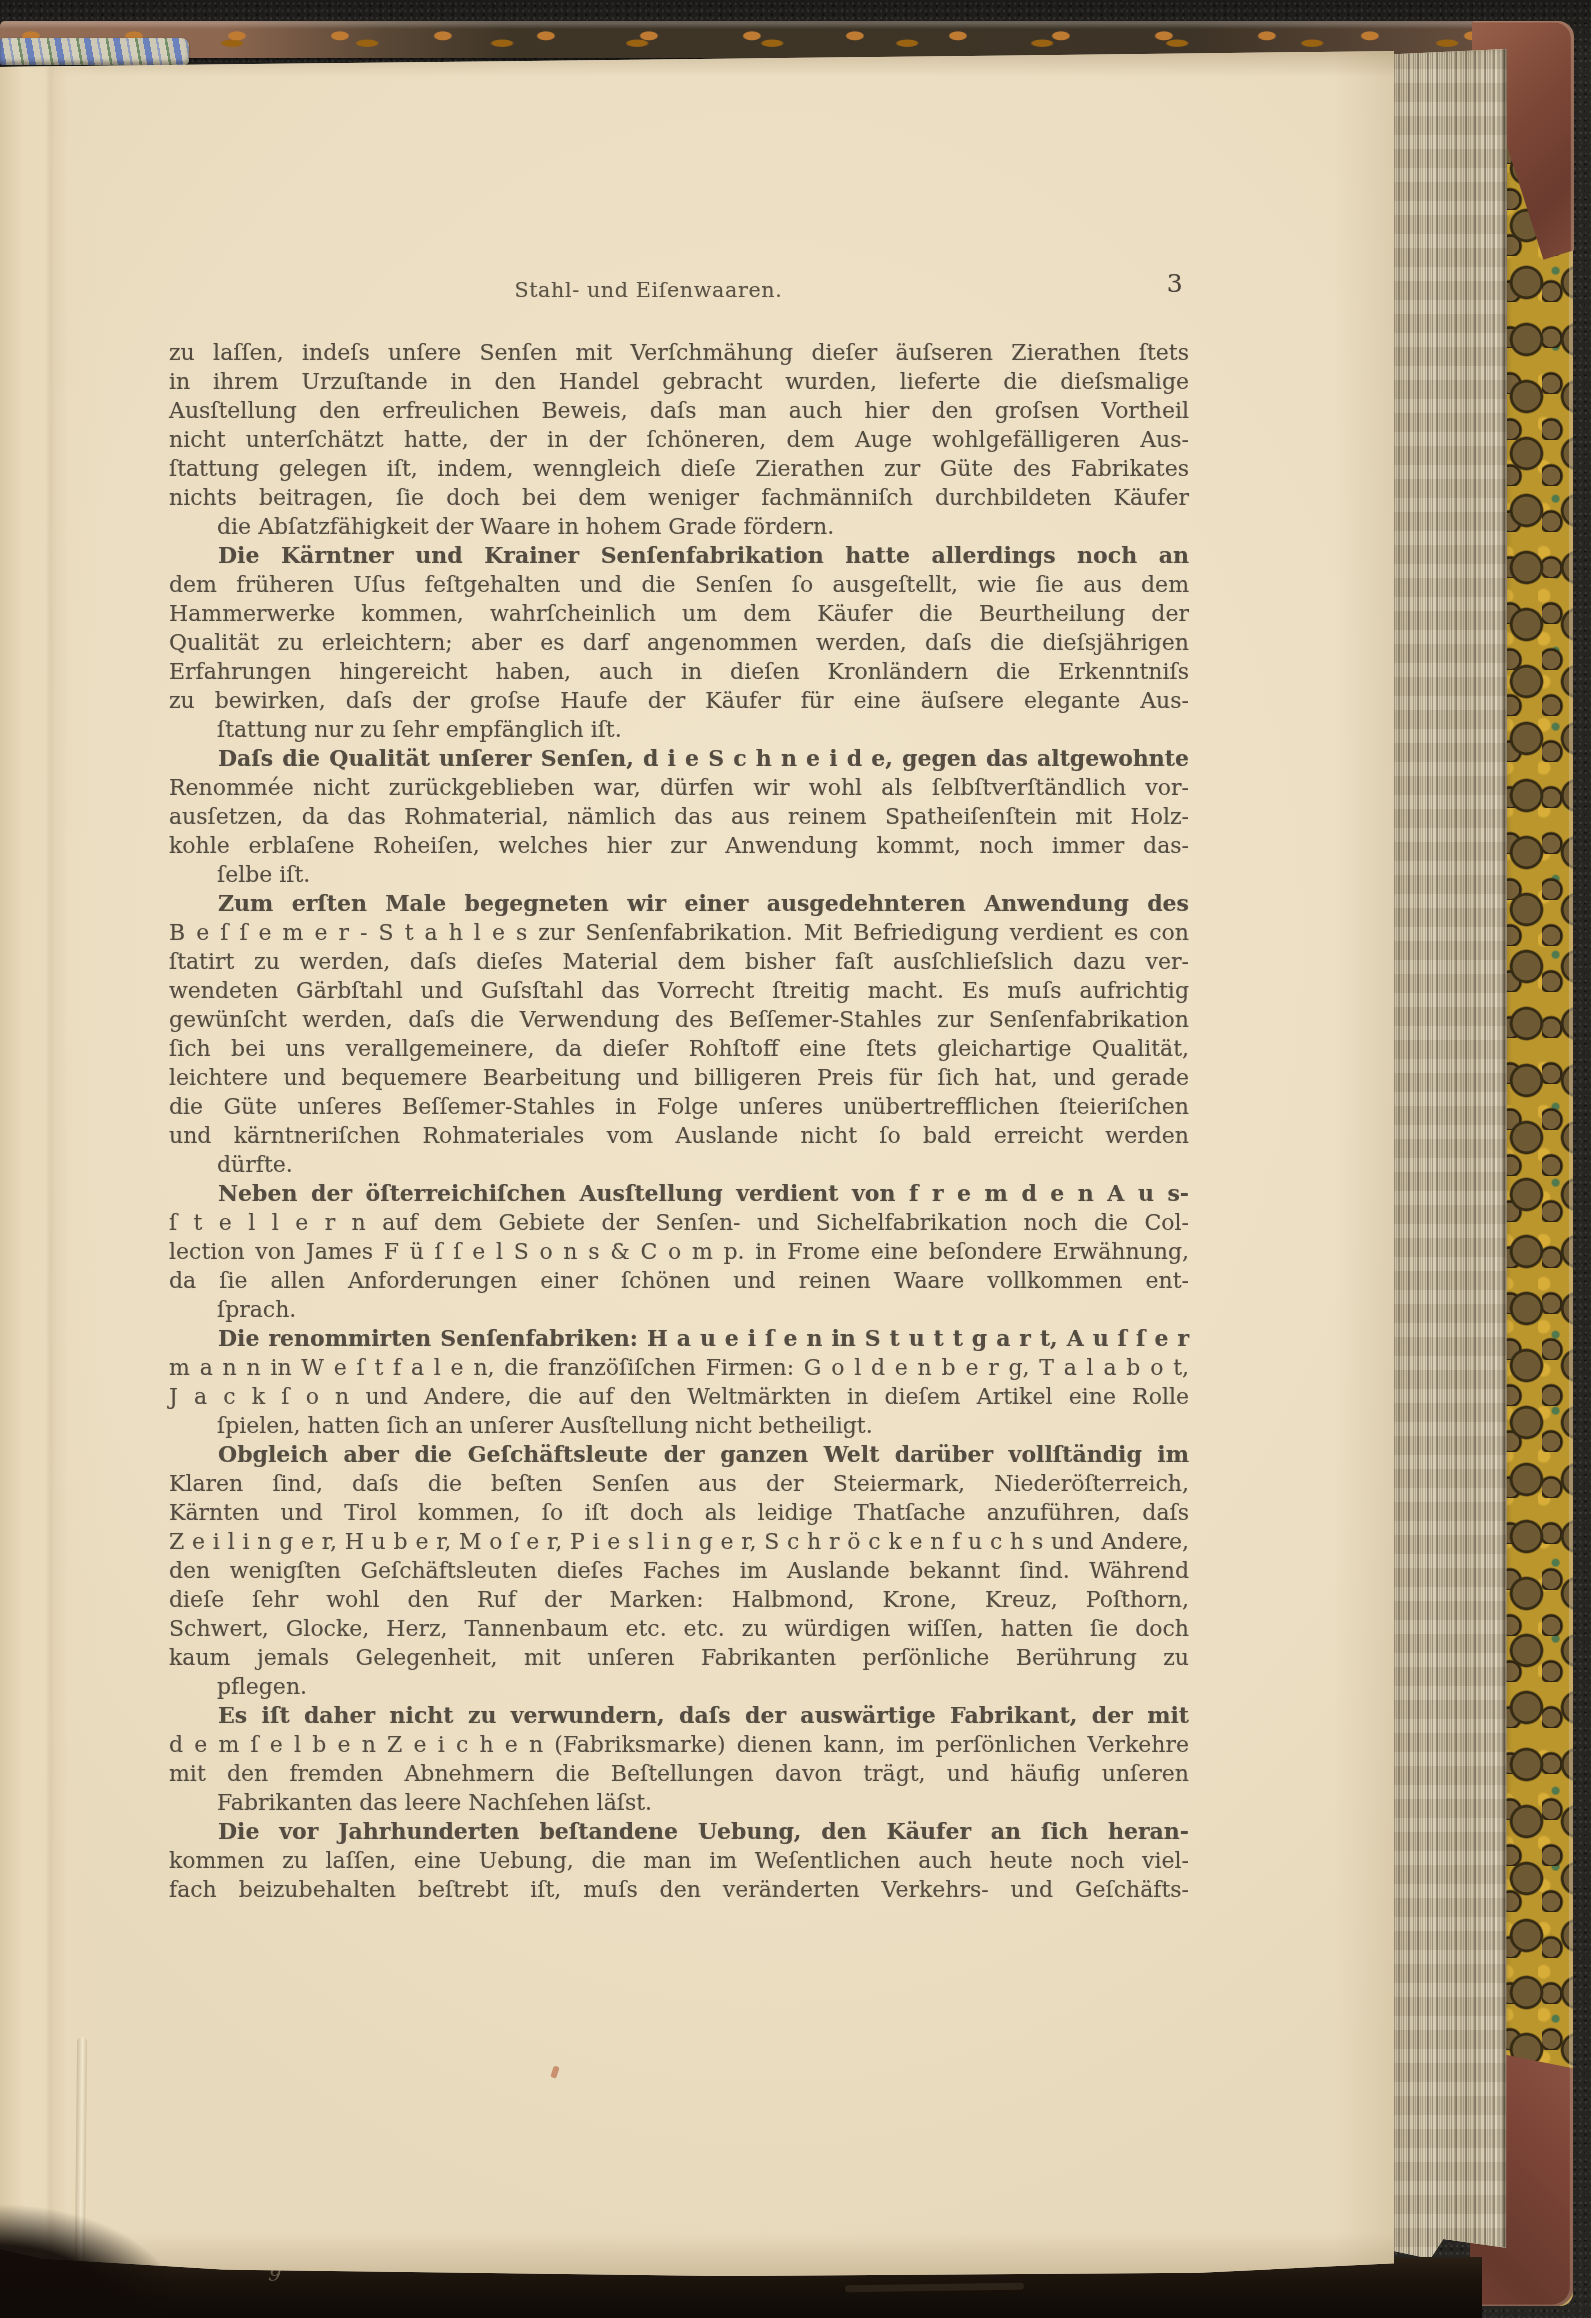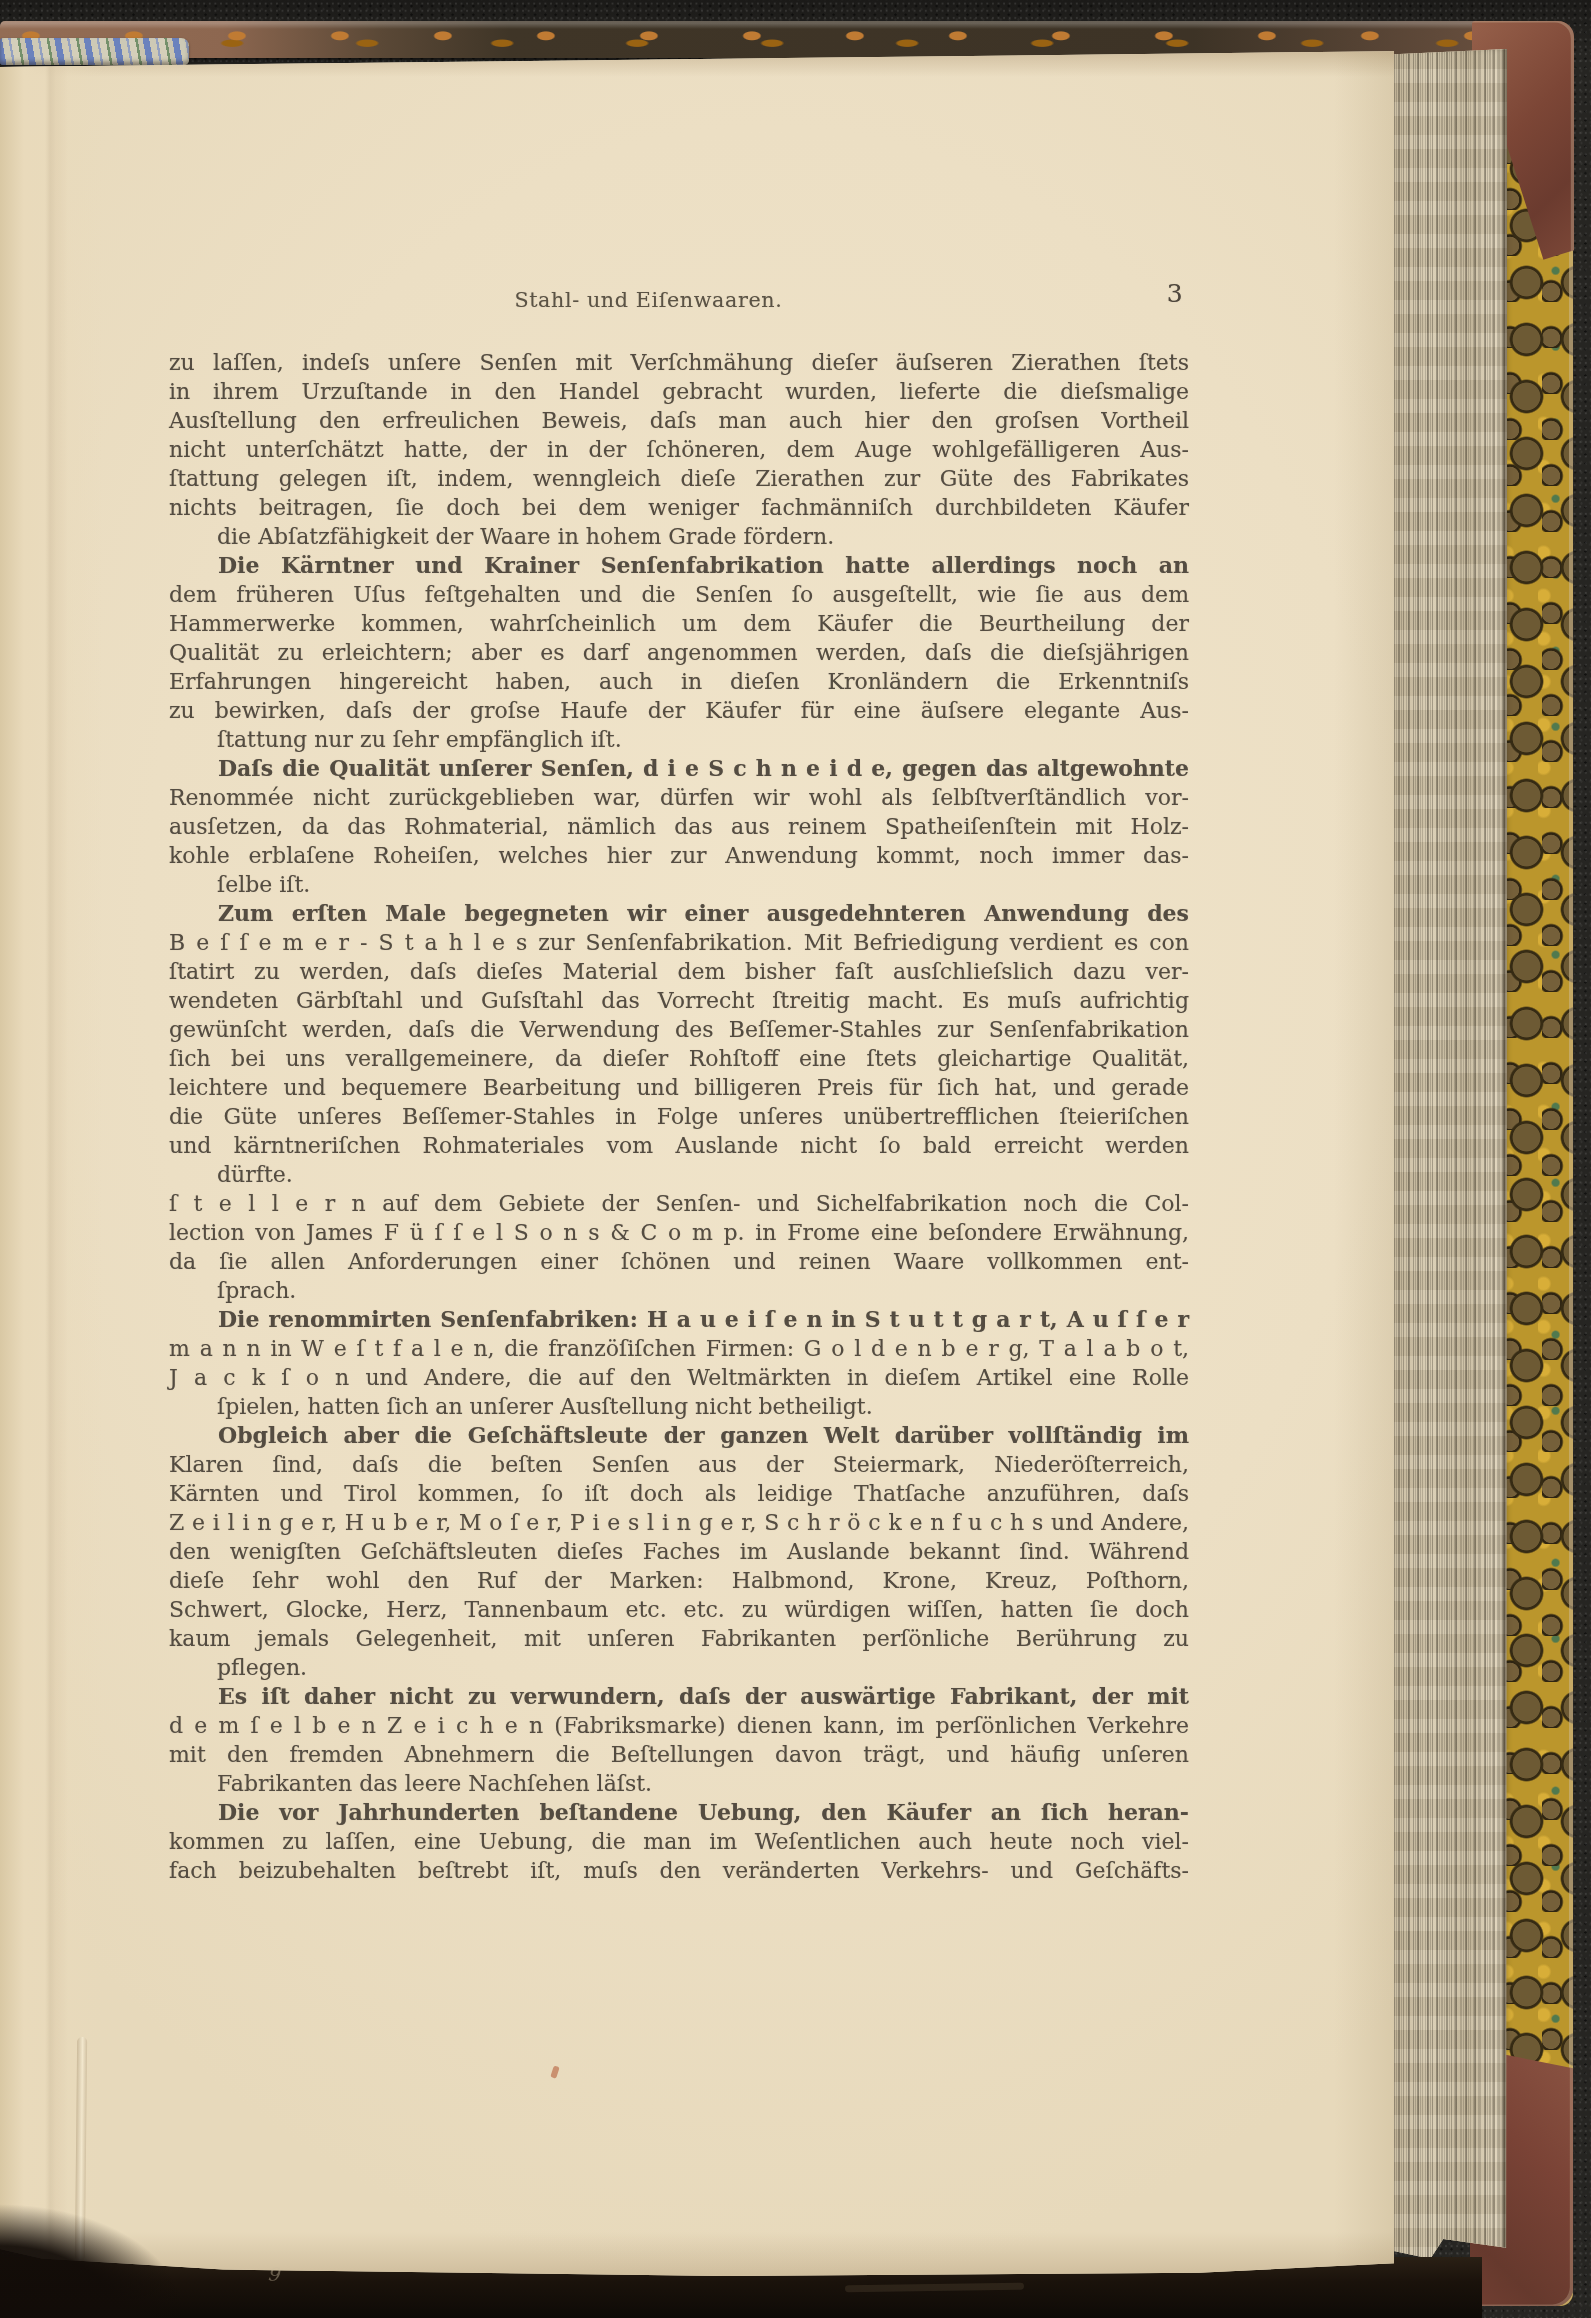--- a/index.html
+++ b/index.html
@@ -109,21 +109,21 @@
     clip-path:polygon(0 19px, 100% 3.2px, 100% calc(100% - 12.7px), 86% calc(100% - 3.2px),
                       52% 100%, 16% calc(100% - 6.4px), 3% calc(100% - 17.5px), 0 calc(100% - 27px));
   }
   .page-edge-line{
     position:absolute;left:76px;top:2037px;width:9.5px;height:224px;
     background:linear-gradient(90deg, rgba(120,95,60,0.25), #f2e7cd 55%, rgba(120,95,60,0.2));
     border-radius:4.8px;transform:rotate(0.6deg);
   }
   
   .text-block{
-    position:absolute;left:169px;top:284px;width:1020px;
+    position:absolute;left:169px;top:274px;width:1020px;
     color:#544c41;
     font-size:22px;line-height:29px;
     text-shadow:0 0 0.8px rgba(84,76,65,0.35);
   }
   .page-header{position:relative;height:32px;}
   .header-title{
     position:absolute;left:47%;transform:translateX(-50%);top:1.6px;
     font-size:20.7px;letter-spacing:0.6px;color:#5b5345;white-space:nowrap;
   }
   .page-number{
@@ -201,20 +201,21 @@
         <div class="line">ſtatirt zu werden, daſs dieſes Material dem bisher faſt ausſchlieſslich dazu ver-</div>
         <div class="line">wendeten Gärbſtahl und Guſsſtahl das Vorrecht ſtreitig macht. Es muſs aufrichtig</div>
         <div class="line">gewünſcht werden, daſs die Verwendung des Beſſemer-Stahles zur Senſenfabrikation</div>
         <div class="line">ſich bei uns verallgemeinere, da dieſer Rohſtoff eine ſtets gleichartige Qualität,</div>
         <div class="line">leichtere und bequemere Bearbeitung und billigeren Preis für ſich hat, und gerade</div>
         <div class="line">die Güte unſeres Beſſemer-Stahles in Folge unſeres unübertrefflichen ſteieriſchen</div>
         <div class="line">und kärntneriſchen Rohmateriales vom Auslande nicht ſo bald erreicht werden</div>
         <div class="line endleft">dürfte.</div>
       </div>
       <div>
+        <div class="line indent">Neben der öſterreichiſchen Ausſtellung verdient von f r e m d e n A u s-</div>
         <div class="line">ſ t e l l e r n auf dem Gebiete der Senſen- und Sichelfabrikation noch die Col-</div>
         <div class="line">lection von James F ü ſ ſ e l S o n s &amp; C o m p. in Frome eine beſondere Erwähnung,</div>
         <div class="line">da ſie allen Anforderungen einer ſchönen und reinen Waare vollkommen ent-</div>
         <div class="line endleft">ſprach.</div>
       </div>
       <div>
         <div class="line indent">Die renommirten Senſenfabriken: H a u e i ſ e n in S t u t t g a r t, A u ſ ſ e r</div>
         <div class="line">m a n n in W e ſ t f a l e n, die franzöſiſchen Firmen: G o l d e n b e r g, T a l a b o t,</div>
         <div class="line">J a c k ſ o n und Andere, die auf den Weltmärkten in dieſem Artikel eine Rolle</div>
         <div class="line endleft">ſpielen, hatten ſich an unſerer Ausſtellung nicht betheiligt.</div>

